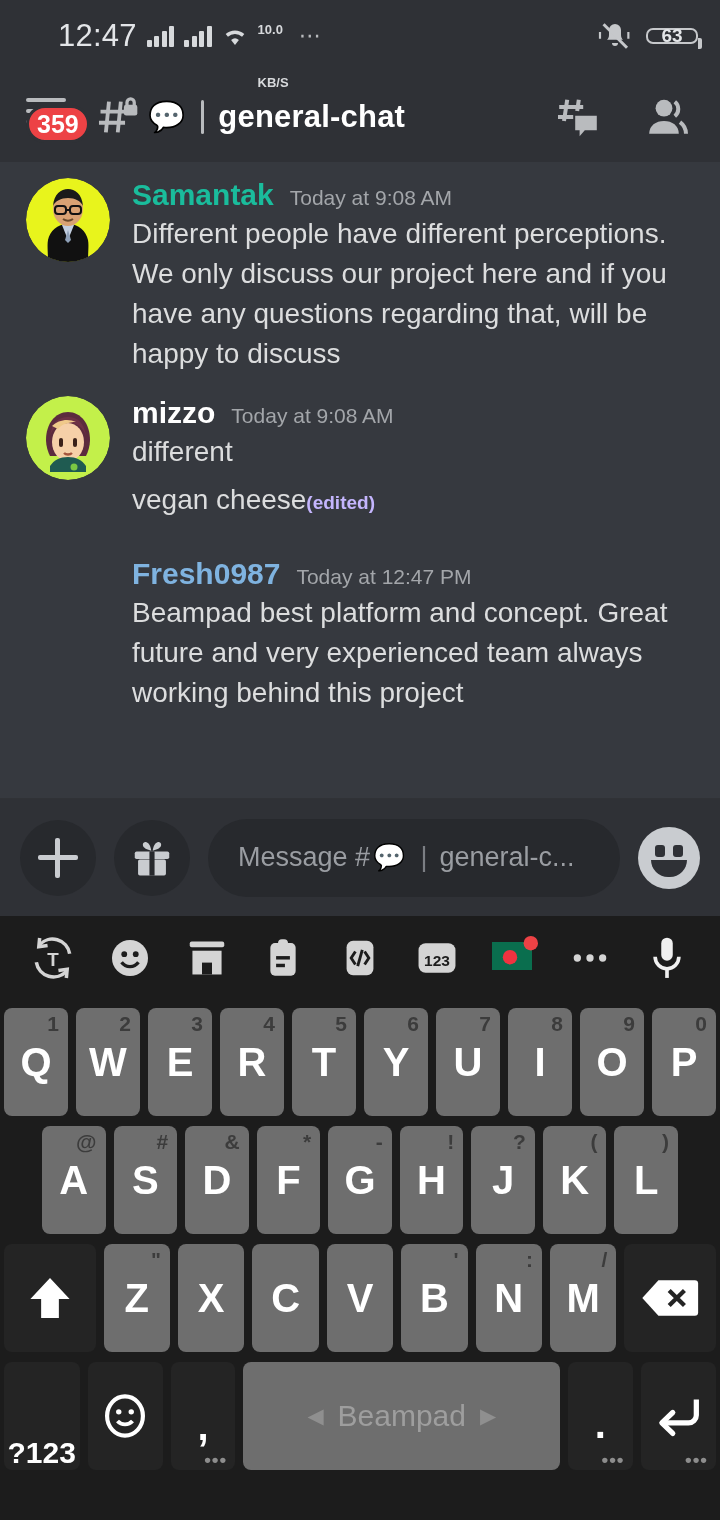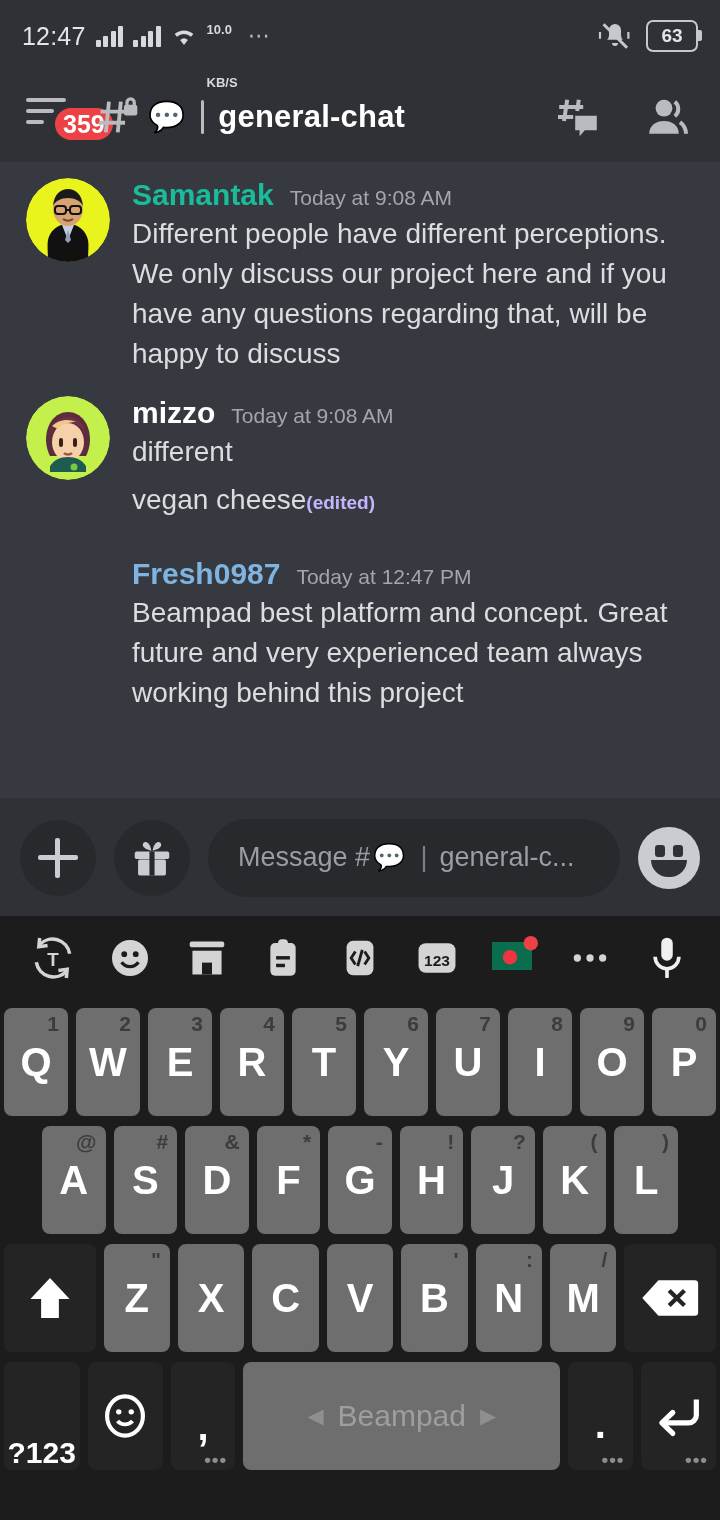--- a/index.html
+++ b/index.html
@@ -10,50 +10,50 @@
     overflow: hidden;
   }
   .phone { position: relative; width: 720px; height: 1520px; background: #36393f; }
 
   
   .statusbar {
     height: 72px; background: #2f3136; display: flex; align-items: center;
     padding: 0 22px; color: #d7d9dc;
   }
   .sb-left { display: flex; align-items: center; gap: 10px; }
-  .sb-time { font-size: 25px; font-weight: 400; letter-spacing: .2px; color: #e3e5e8; }
+  .sb-time { font-size: 31px; font-weight: 400; letter-spacing: .2px; color: #e3e5e8; margin-left: 36px; }
   .sig { display: flex; align-items: flex-end; gap: 2.5px; height: 22px; }
   .sig i { width: 5px; background: #d7d9dc; border-radius: 1px; display: block; }
   .sig i:nth-child(1){height:7px}.sig i:nth-child(2){height:11px}
   .sig i:nth-child(3){height:16px}.sig i:nth-child(4){height:21px}
   .wifi { width: 26px; height: 22px; position: relative; }
   .kbs { font-size: 13px; line-height: 13px; text-align: left; color: #d7d9dc; font-weight: 600;}
   .kbs span { display: block; margin-top: 40px; }
   .dots3 { letter-spacing: 2px; font-size: 22px; color: #b9bbbe; line-height: 10px;}
   .sb-right { margin-left: auto; display: flex; align-items: center; gap: 14px; }
   .battery {
-    border: 2.5px solid #c6c8cb; border-radius: 7px; width: 52px; height: 32px;
+    border: 2.5px solid #c6c8cb; border-radius: 7px; width: 52px; height: 16px;
     display: flex; align-items: center; justify-content: center; position: relative;
   }
   .battery::after { content:""; position:absolute; right:-6px; top:8px; width:4px;height:11px;
     background:#c6c8cb; border-radius:0 2px 2px 0;}
   .battery span { font-size: 19px; font-weight: 600; color: #e3e5e8; }
 
   
   .header {
     height: 90px; background: #2f3136; display: flex; align-items: center;
     padding: 0 20px; gap: 0;
   }
   .hamburger { position: relative; width: 62px; height: 56px; }
   .hamburger .bars { position: absolute; left: 6px; top: 9px; width: 40px; }
   .hamburger .bars i { display:block; height:4px; background:#b9bbbe; border-radius:2px; margin-bottom:7px;}
   .hamburger .bars i:nth-child(2){width:70%}
   .hamburger .bars i:nth-child(3){width:45%}
   .badge {
-    position: absolute; left: 32px; top: 16px; background: #ed4245; color: #fff;
+    position: absolute; left: 6px; top: 16px; background: #ed4245; color: #fff;
     border-radius: 20px; min-width: 58px; height: 38px; display:flex;
     align-items:center; justify-content:center; font-size:25px; font-weight:700;
     padding: 0 8px; border: 3px solid #2f3136;
   }
   .hdr-hash { position: relative; width: 46px; height: 48px; margin-left: 12px; }
   .hdr-emoji { font-size: 30px; margin-left: 8px; line-height: 1; }
   .hdr-divider { width: 3px; height: 34px; background: #b9bbbe; margin: 0 14px 0 16px; border-radius:2px;}
   .hdr-title { font-size: 31px; font-weight: 700; color: #ffffff; letter-spacing:.2px;}
   .hdr-right { margin-left: auto; display: flex; align-items: center; gap: 42px; padding-right: 8px;}
   .hdr-ico { width: 48px; height: 48px; position: relative; }

